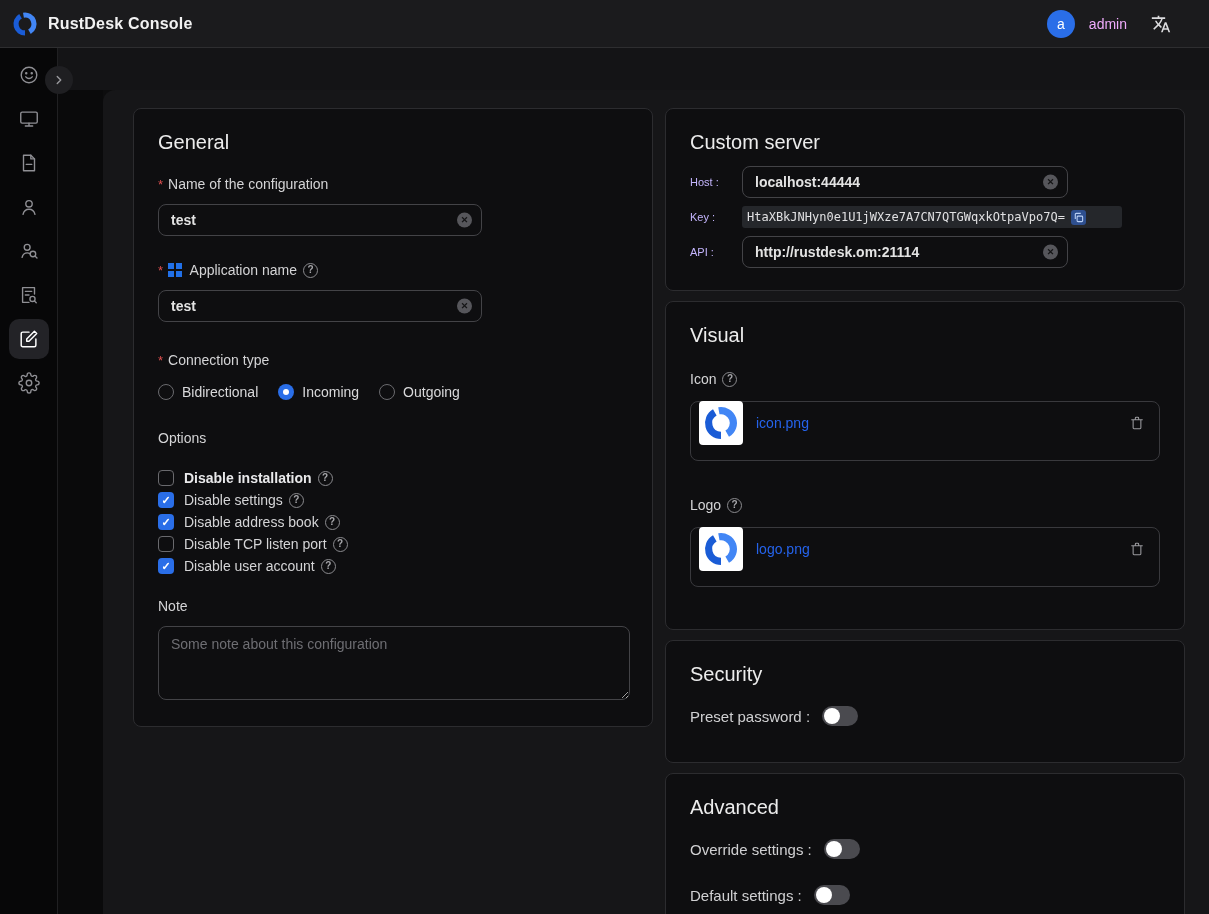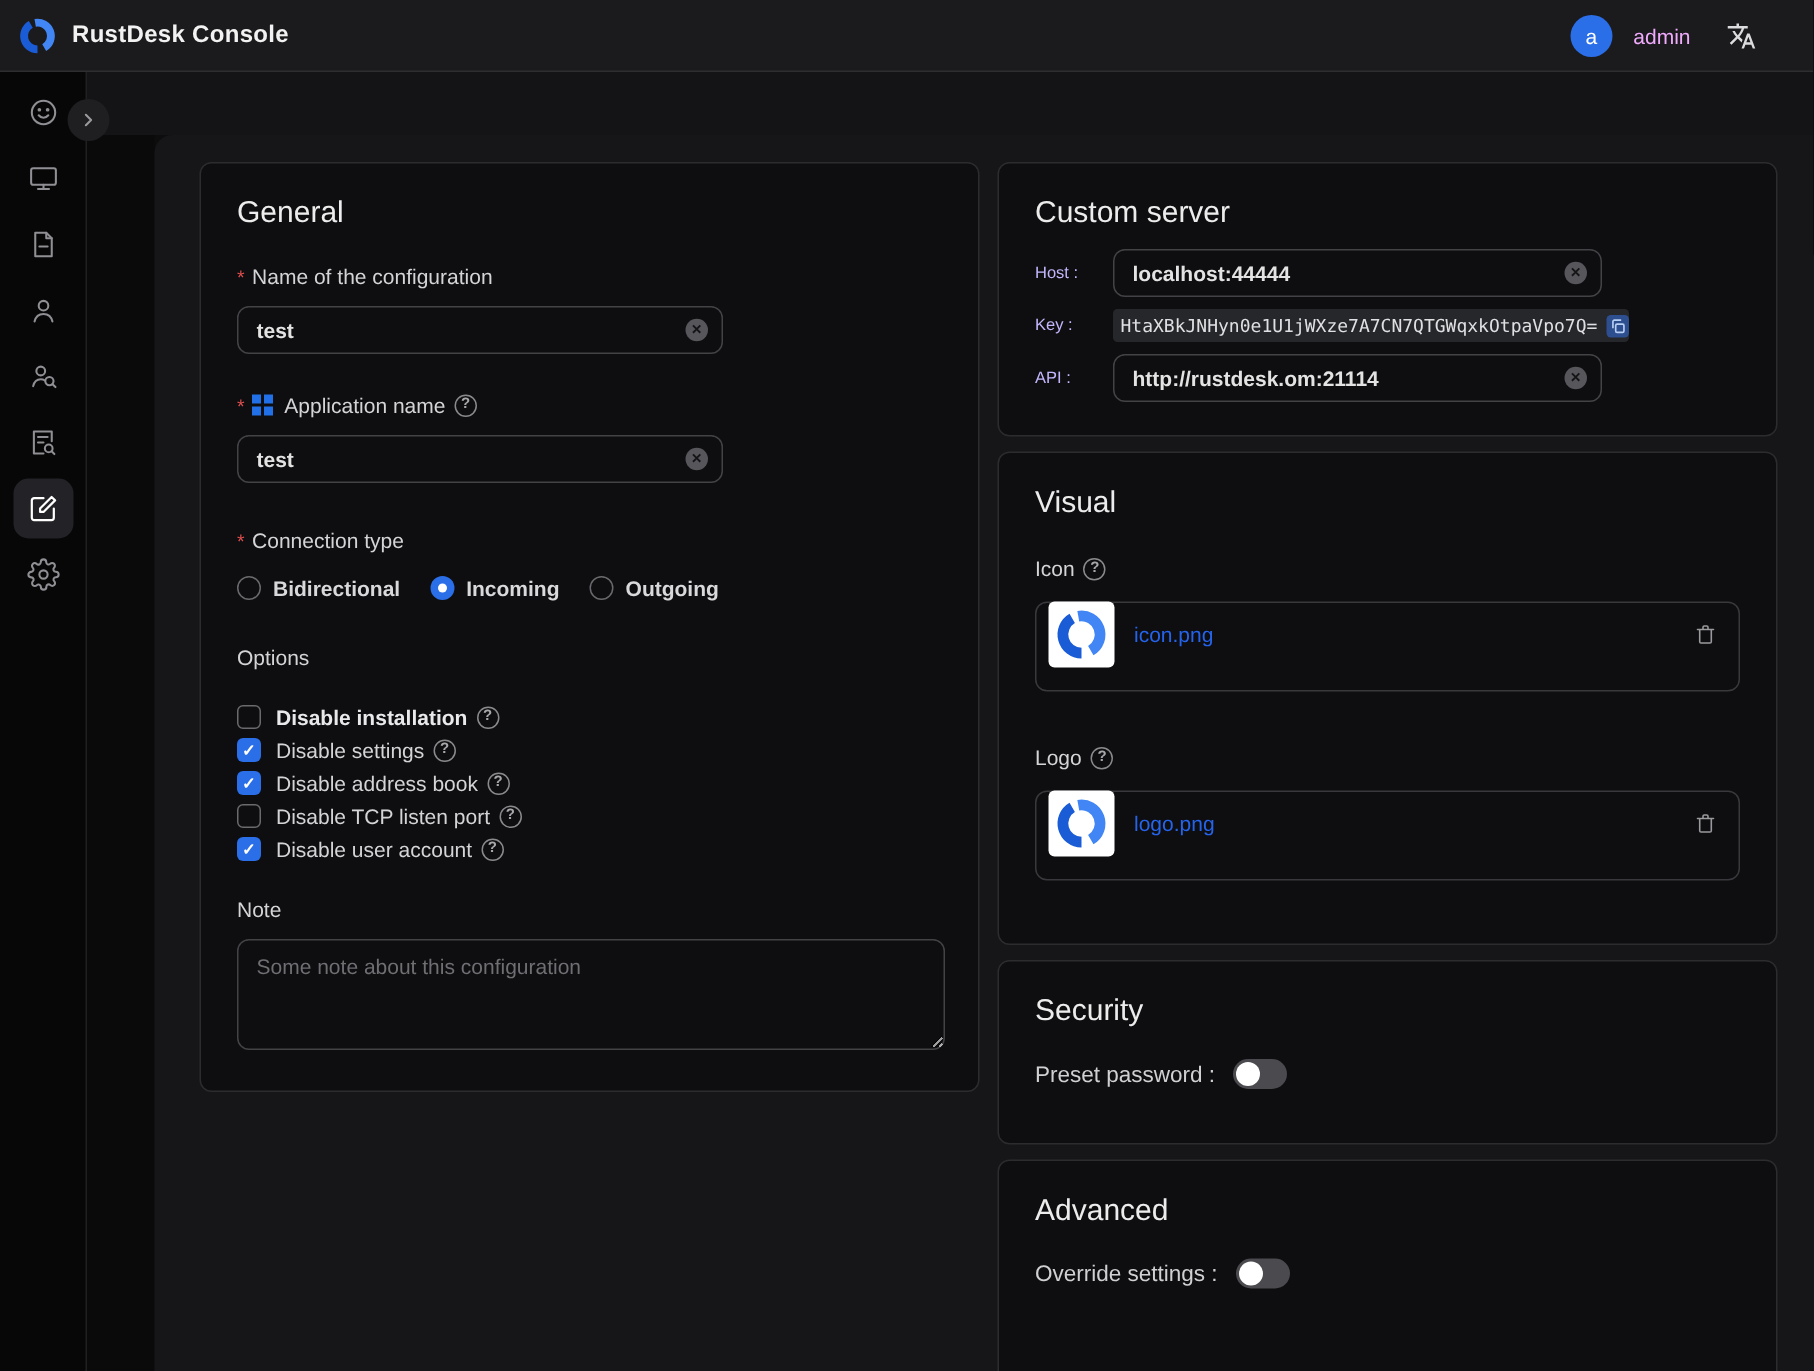--- a/index.html
+++ b/index.html
@@ -49,21 +49,21 @@
     border:1px solid #8a8a8e; border-radius:50%; color:#a7a7ab; font-size:10px; font-weight:700;
     margin-left:6px; line-height:1; }
   .input-wrap { position:relative; width:324px; }
   .text-input { width:100%; height:32px; background:transparent; border:1px solid #434347;
     border-radius:8px; color:#e3e3e3; font-size:14px; font-family:"Liberation Sans",sans-serif;
     padding:0 20px 0 12px; outline:none;font-weight:bold; }
   .clear-btn { position:absolute; right:10px; top:50%; transform:translateY(-50%); width:15px; height:15px;
     border-radius:50%; background:#56565b; color:#141416; font-size:9px; font-weight:700;
     display:flex; align-items:center; justify-content:center; cursor:pointer; line-height:1; }
 
-  .radio-group { display:flex; align-items:center; gap:20px;font-weight:bold; }
+  .radio-group { display:flex; align-items:center; gap:20px; }
   .radio-row { display:flex; align-items:center; gap:8px; cursor:pointer; }
   .radio-dot { width:16px; height:16px; border-radius:50%; border:1px solid #6a6a6e; position:relative; }
   .radio-dot.selected { border:none; background:#2a6ee8; }
   .radio-dot.selected::after { content:""; position:absolute; width:6px; height:6px; background:#fff;
     border-radius:50%; left:5px; top:5px; }
   .radio-label { font-size:14px; color:#d9d9db; }
 
   .check-row { display:flex; align-items:flex-end; gap:10px; height:22px; }
   .checkbox { width:16px; height:16px; border-radius:4px; border:1px solid #6a6a6e; display:flex;
     align-items:center; justify-content:center; cursor:pointer; flex:0 0 auto; }
@@ -74,21 +74,21 @@
 
   .note-textarea { width:472px; height:74px; background:transparent; border:1px solid #434347;
     border-radius:8px; color:#e3e3e3; font-size:14px; font-family:"Liberation Sans",sans-serif;
     padding:9px 12px; outline:none; resize:both; }
   .note-textarea::placeholder { color:#6e6e73; }
 
   
   .srv-row { display:flex; align-items:center; margin-top:8px; }
   .srv-label { width:52px; font-size:11px; color:#c4b5fd; flex:0 0 auto; }
   .key-box { display:flex; align-items:center; gap:6px; background:#25272b; border-radius:3px;
-    height:22px; padding:0 5px; width:344px; }
+    height:22px; padding:0 5px; width:380px; }
   .key-text { font-family:"DejaVu Sans Mono", monospace; font-size:12px; color:#e0e0e2; white-space:nowrap; }
   .copy-btn { width:15px; height:15px; border-radius:3px; background:#2e4f8f; display:flex;
     align-items:center; justify-content:center; cursor:pointer; color:#b9d0f5; flex:0 0 auto; }
 
   
   .upload-box { display:flex; align-items:center; border:1px solid #39393d; border-radius:8px;
     height:60px; padding:8px 14px 24px 8px; }
   .thumb { width:44px; height:44px; background:#fff; border-radius:4px; display:flex;
     align-items:center; justify-content:center; flex:0 0 auto; }
   .file-link { font-size:14px; color:#2563eb; margin-left:13px; cursor:pointer; }
@@ -401,17 +401,21 @@
           <span class="switch"></span>
         </div>
       </div>
 
       <div class="card card-advanced">
         <div class="card-title mb8">Advanced</div>
         <div class="toggle-row">
           <span class="toggle-label">Override settings :</span>
           <span class="switch"></span>
         </div>
+        <div class="toggle-row" style="margin-top:26px">
+          <span class="toggle-label">Default settings :</span>
+          <span class="switch"></span>
+        </div>
       </div>
 
     </div>
   </div>
 </div>
 
 </body></html>

